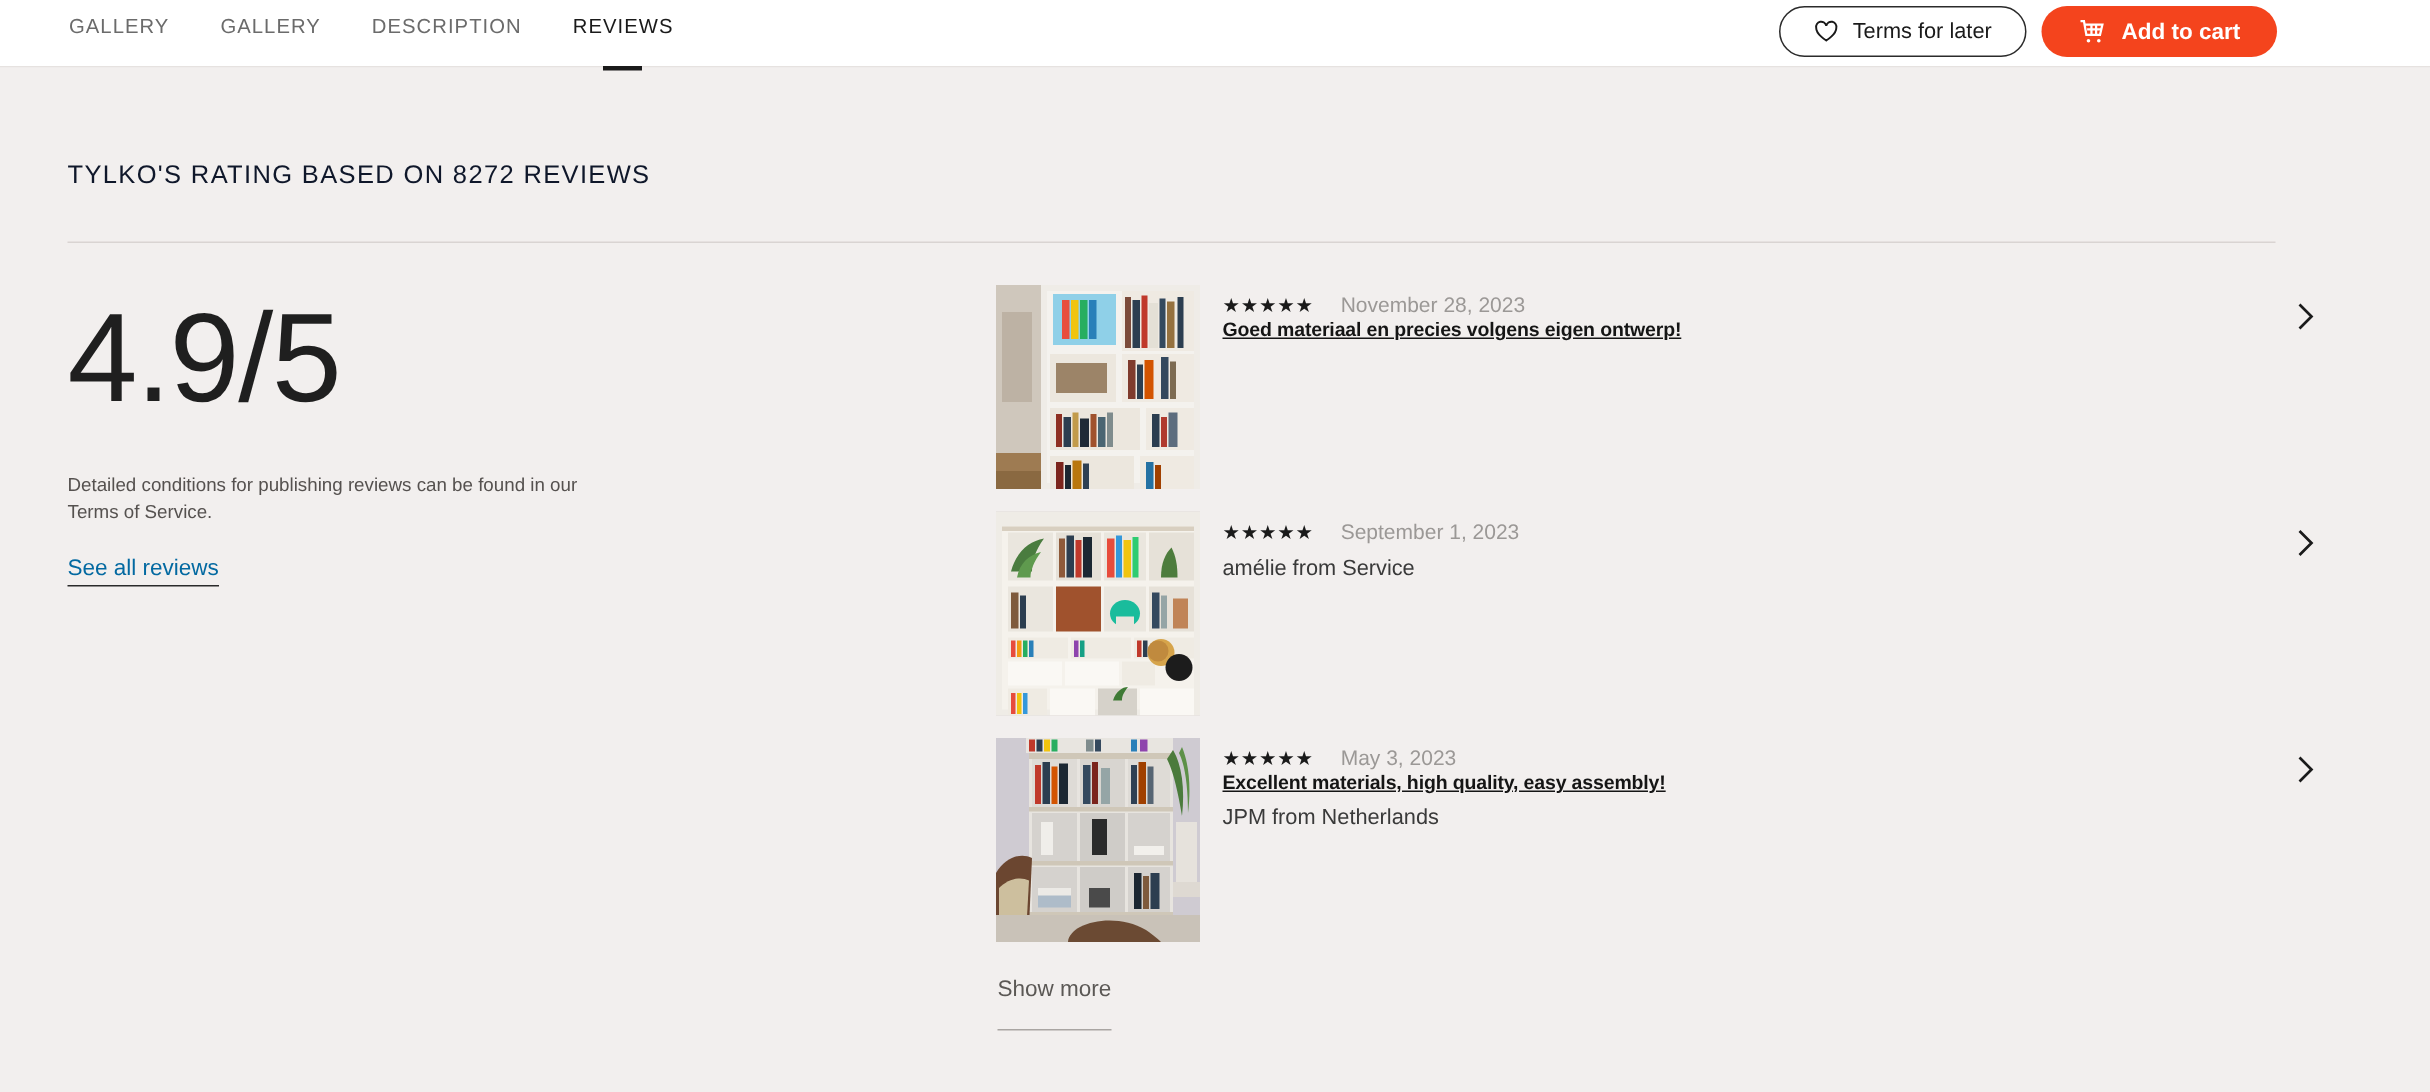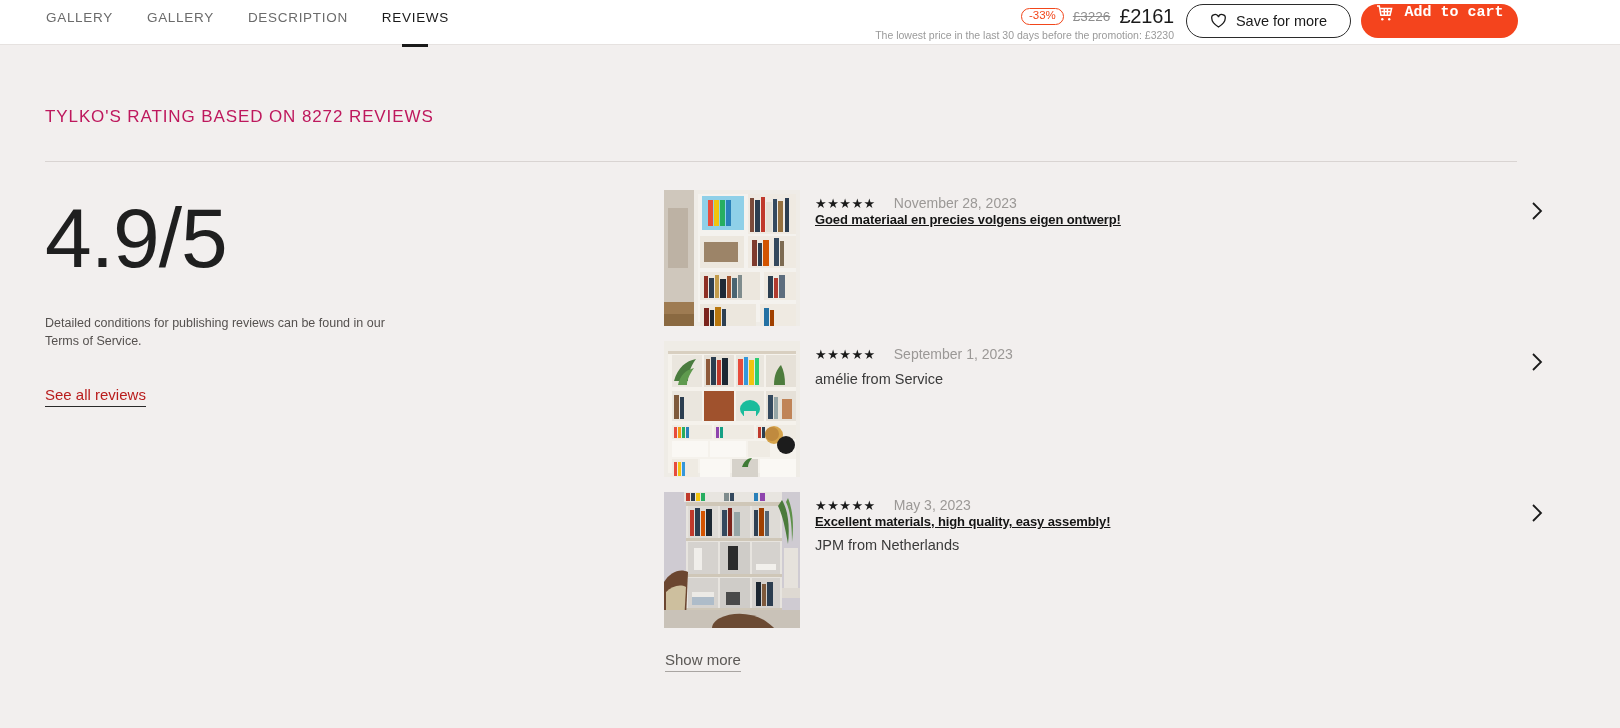--- a/index.html
+++ b/index.html
@@ -98,38 +98,37 @@
     font-size: 14.5px;
     color: #1a1a1a;
   }
   .cart-btn {
     position: absolute;
     left: 1361px; top: 4px;
     width: 157px; height: 34px;
     background: #f4441d;
     border: none;
     border-radius: 17px;
-    display: flex; justify-content: center;
+    display: flex; align-items: center; justify-content: center;
     gap: 10px;
     cursor: pointer;
     font-size: 15px;
     font-weight: bold;
     color: #ffffff;
-    font-family: Liberation Mono, monospace;
   }
   .heart-icon svg { display: block; }
   .cart-icon svg { display: block; }
 
   
   .section-title {
     position: absolute;
     left: 45px; top: 107px;
     font-size: 17px;
     letter-spacing: 0.9px;
-    color: #be185d;
+    color: #0f172a;
     white-space: nowrap;
   }
   .divider {
     position: absolute;
     left: 45px; top: 161px;
     width: 1472px; height: 1px;
     background: #d9d4d2;
   }
 
   
@@ -147,23 +146,23 @@
   }
   .rating-note {
     margin-top: 28px;
     font-size: 12.5px;
     line-height: 18px;
     color: #55514f;
     max-width: 340px;
   }
   .see-all {
     display: inline-block;
-    margin-top: 36px;
+    margin-top: 20px;
     font-size: 15px;
-    color: #b91c1c;
+    color: #0369a1;
     border-bottom: 1.4px solid #2a2a2a;
     padding-bottom: 3px;
     cursor: pointer;
   }
 
   
   .reviews {
     position: absolute;
     left: 664px; top: 190px;
     width: 900px;
@@ -221,53 +220,45 @@
   }
   .chevron svg { display: block; }
 
   .show-more {
     display: inline-block;
     margin-left: 1px;
     margin-top: 8px;
     font-size: 15px;
     color: #5b5855;
     border-bottom: 1.3px solid #a9a5a2;
-    padding-bottom: 3px;
+    padding-bottom: 18px;
     cursor: pointer;
   }
 </style>
 </head>
 <body>
 
 <div class="page">
 
   <div class="topbar">
     <div class="nav">
       <div class="nav-item">GALLERY</div>
       <div class="nav-item">GALLERY</div>
       <div class="nav-item">DESCRIPTION</div>
       <div class="nav-item active">REVIEWS</div>
     </div>
 
-    <div class="price-block">
-      <div class="price-row">
-        <span class="discount-badge">-33%</span>
-        <span class="old-price">£3226</span>
-        <span class="new-price">£2161</span>
-      </div>
-      <div class="price-note">The lowest price in the last 30 days before the promotion: £3230</div>
-    </div>
 
     <div class="save-btn">
       <span class="heart-icon">
         <svg width="17" height="16" viewBox="0 0 17 16" fill="none" stroke="#1a1a1a" stroke-width="1.3">
           <path d="M8.5 14S1.8 9.9 1.8 5.6A3.4 3.4 0 0 1 8.5 4.2 3.4 3.4 0 0 1 15.2 5.6C15.2 9.9 8.5 14 8.5 14z"></path>
         </svg>
       </span>
-      <span>Save for more</span>
+      <span>Terms for later</span>
     </div>
 
     <div class="cart-btn">
       <span class="cart-icon">
         <svg width="19" height="18" viewBox="0 0 19 18" fill="none" stroke="#ffffff" stroke-width="1.5">
           <path d="M2 2h2.3l1.6 9.2h9.1L16.6 4.4H5.2"></path>
           <path d="M6.4 7.6h9.8"></path>
           <path d="M9.3 4.4v7.2"></path>
           <path d="M12.4 4.4v7.2"></path>
           <circle cx="7.3" cy="15.2" r="1.2" fill="#ffffff" stroke="none"></circle>

